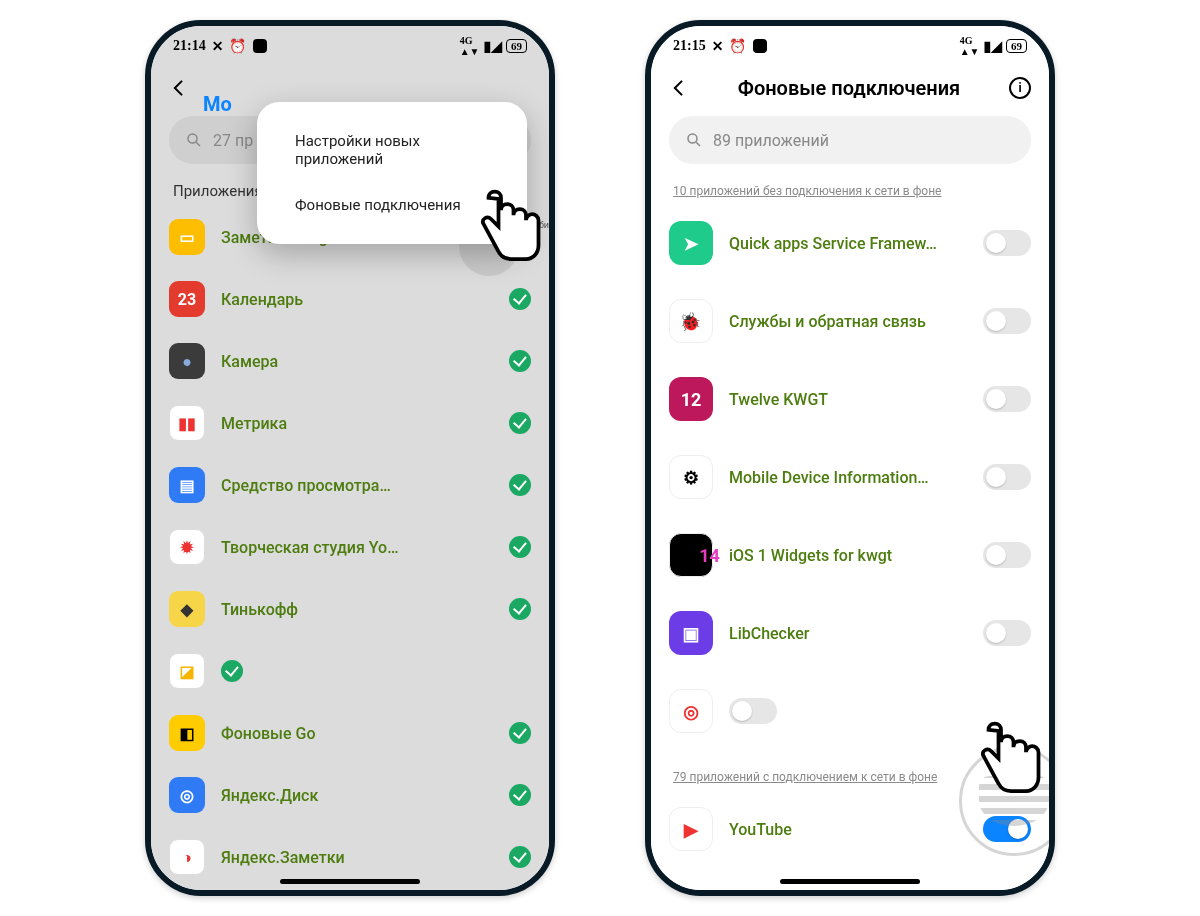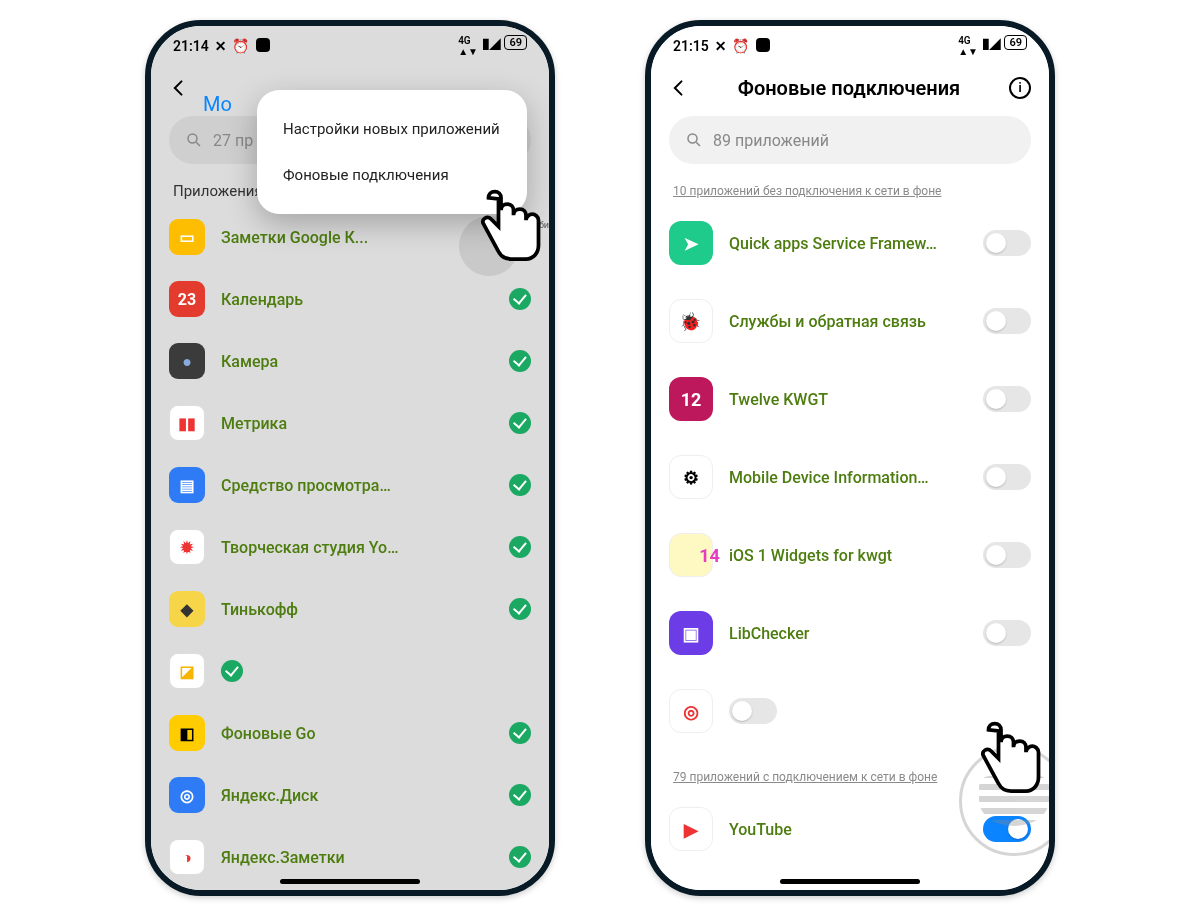--- a/index.html
+++ b/index.html
@@ -28,32 +28,32 @@
     height: 34px;
     padding: 6px 22px 0 22px;
     display: flex;
     align-items: center;
     justify-content: space-between;
     font-size: 14px;
     font-weight: 600;
     color: #000;
     background: #fff;
   }
-  .status-left, .status-right { display: flex; align-items: flex-start; gap: 6px; }
+  .status-left, .status-right { display: flex; align-items: center; gap: 6px; font-family: Liberation Serif, serif; }
   .status-right { gap: 4px; }
   .header-bar {
     height: 56px;
     display: flex;
     align-items: center;
     padding: 0 18px;
     gap: 14px;
     background: #fff;
   }
   .back-arrow { width: 20px; height: 20px; display:flex; align-items:center; justify-content:center; }
-  .title-partial { color: #0a84ff; font-size: 20px; font-weight: 400; margin-top: 31px; }
+  .title-partial { color: #0a84ff; font-size: 20px; font-weight: 700; margin-top: 31px; }
   .title-full { color: #000; font-size: 20px; font-weight: 600; flex: 1; text-align: center; }
   .info-icon {
     width: 22px; height: 22px; border: 2px solid #000; border-radius: 50%;
     display:flex; align-items:center; justify-content:center; font-size:12px; font-weight:700;
   }
   .search-row {
     margin: 0 18px 10px 18px;
     background: #f1f1f1;
     border-radius: 24px;
     height: 48px;
@@ -114,26 +114,26 @@
   .toggle::after {
     content:""; position:absolute; left:3px; top:3px; width:20px; height:20px;
     border-radius:50%; background:#fff; box-shadow:0 1px 2px rgba(0,0,0,.2);
   }
   .toggle.on { background:#0a84ff; }
   .toggle.on::after { left:auto; right:3px; }
 
   
   .float-menu {
     position:absolute;
-    top:64px; right:22px;
+    top:76px; right:22px;
     width: 270px;
     background:#fff;
     border-radius:22px;
     box-shadow:0 10px 30px rgba(0,0,0,.25);
-    padding: 16px 0;
+    padding: 16px 12px;
     z-index: 5;
   }
   .float-item { padding: 14px 26px; font-size: 15px; color:#222; }
 
   
   .cursor {
     position:absolute;
     width: 80px; height: 100px;
     z-index: 20;
     pointer-events: none;
@@ -329,21 +329,21 @@
     <div class="app-icon" style="background:#be185d;color:#fff;border:none;font-size:18px;">12</div>
     <div class="app-name">Twelve KWGT</div>
     <div class="toggle"></div>
         </div>
         <div class="app-row tight">
     <div class="app-icon" style="background:#ffffff;color:#000;border:1px solid #eee;font-size:18px;">⚙</div>
     <div class="app-name">Mobile Device Information…</div>
     <div class="toggle"></div>
         </div>
         <div class="app-row tight">
-    <div class="app-icon" style="background:#fef9c3;color:#e83cc0;border:1px solid #eee;font-size:18px;padding-left:37px;">14</div>
+    <div class="app-icon" style="background:#000000;color:#e83cc0;border:1px solid #eee;font-size:18px;padding-left:37px;">14</div>
     <div class="app-name">iOS 1 Widgets for kwgt</div>
     <div class="toggle"></div>
         </div>
         <div class="app-row tight">
     <div class="app-icon" style="background:#6c3ce6;color:#fff;border:none;font-size:18px;">▣</div>
     <div class="app-name">LibChecker</div>
     <div class="toggle"></div>
         </div>
         <div class="app-row tight">
     <div class="app-icon" style="background:#ffffff;color:#e33;border:1px solid #eee;font-size:18px;">◎</div>

